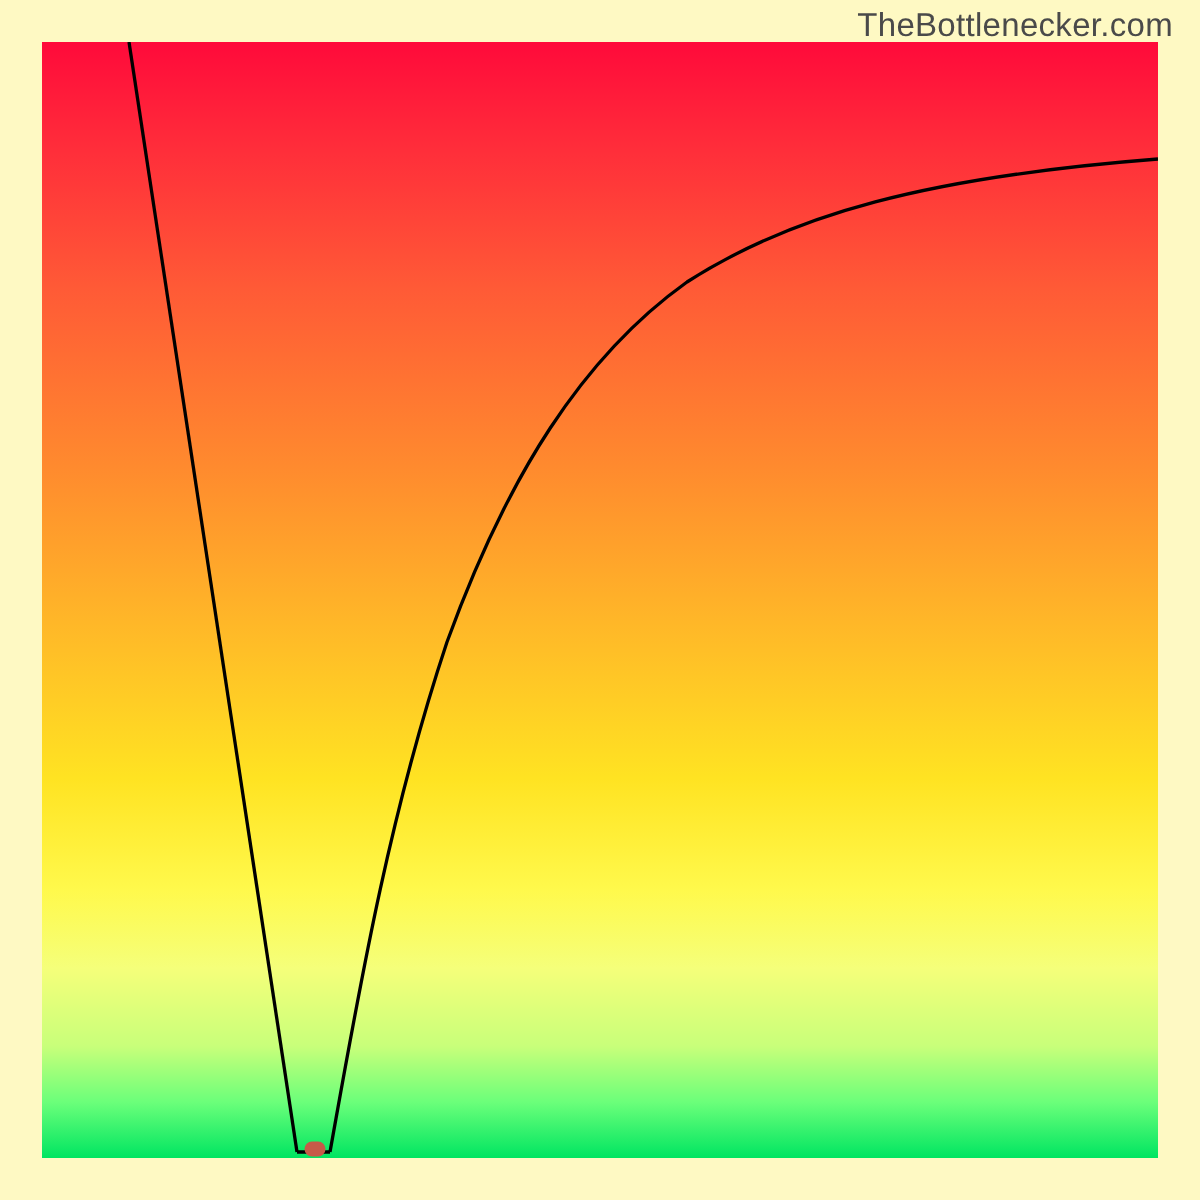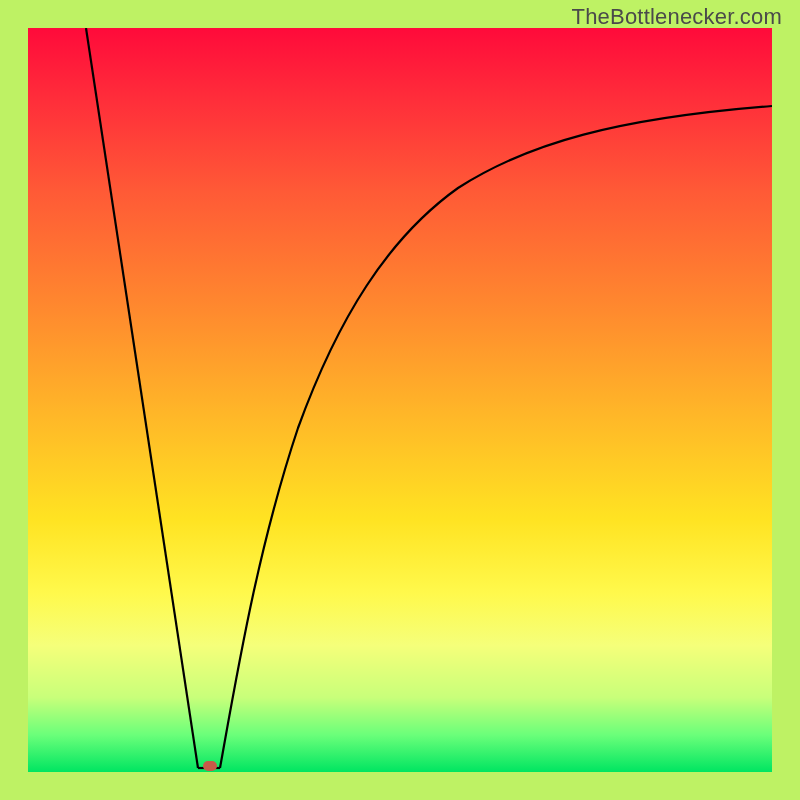--- a/index.html
+++ b/index.html
@@ -10,21 +10,21 @@
     background: #000;
     overflow: hidden;
     font-family: Arial, Helvetica, sans-serif;
   }
   .frame {
     position: absolute;
     top: 0;
     left: 0;
     width: 800px;
     height: 800px;
-    background: #bef264;
+    background: #fef9c3;
   }
   .plot-area {
     position: absolute;
     top: 28px;
     left: 28px;
     width: 744px;
     height: 744px;
     background: linear-gradient(
       to bottom,
       #ff0a3a 0%,

